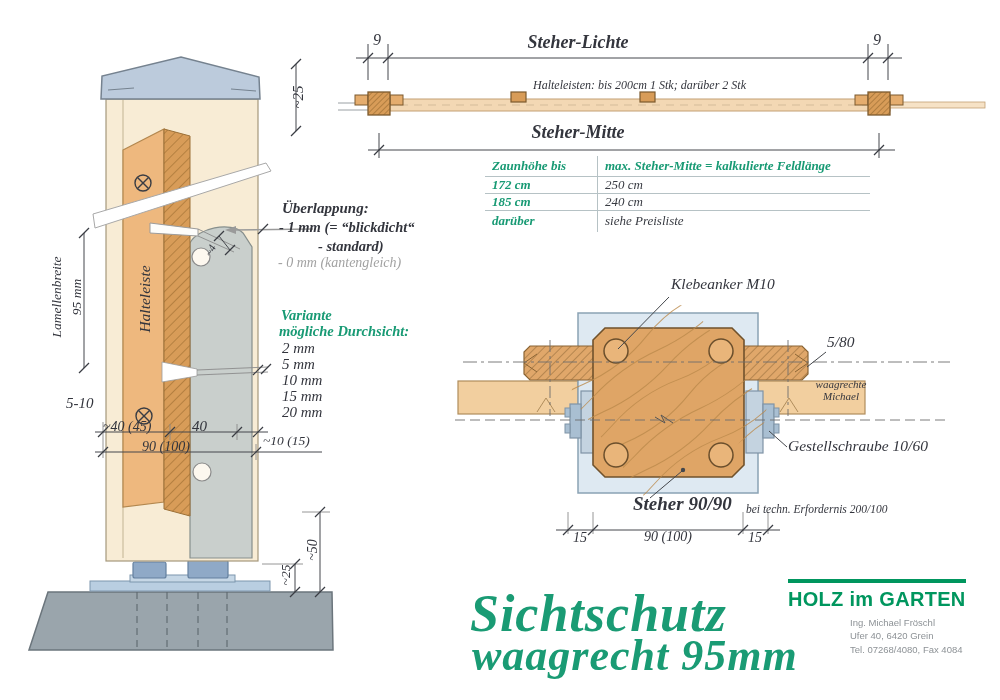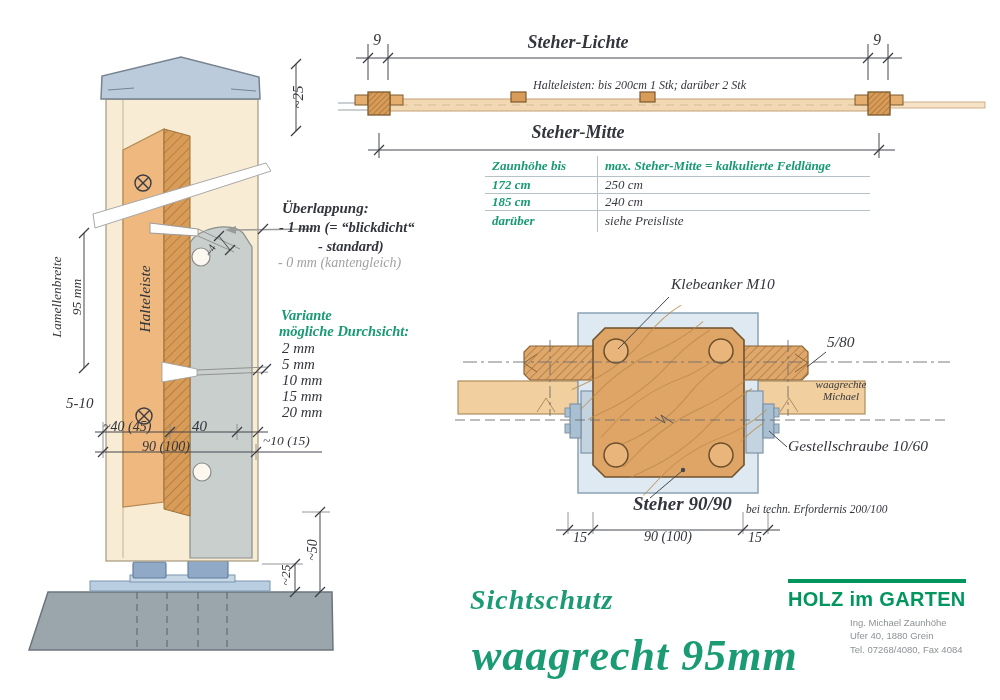--- a/index.html
+++ b/index.html
@@ -325,26 +325,26 @@
   <div>waagrechte</div>
   <div>Michael</div>
 </div>
 <div class="lbl" style="left:788px;top:438px;font-size:15.5px;">Gestellschraube 10/60</div>
 <div class="lbl b" style="left:633px;top:494px;font-size:19px;">Steher 90/90</div>
 <div class="lbl" style="left:746px;top:503px;font-size:11.5px;">bei techn. Erfordernis 200/100</div>
 <div class="lbl ctr" style="left:580px;top:531px;font-size:14px;">15</div>
 <div class="lbl ctr" style="left:668px;top:530px;font-size:14px;">90 (100)</div>
 <div class="lbl ctr" style="left:755px;top:531px;font-size:14px;">15</div>
 
-<div class="script" style="left:470px;top:584px;font-size:28px;">Sichtschutz</div>
+<div class="script" style="left:470px;top:584px;font-size:52px;">Sichtschutz</div>
 <div class="script" style="left:472px;top:630px;font-size:44px;">waagrecht 95mm</div>
 
 <div id="logo">
   <div class="bar"></div>
   <div class="tag">HOLZ im GARTEN</div>
   <div class="contact">
-    <div>Ing. Michael Zaunhöhe</div>
-    <div>Ufer 40, 1880 Grein</div>
+    <div>Ing. Michael Fröschl</div>
+    <div>Ufer 40, 6420 Grein</div>
     <div>Tel. 07268/4080, Fax 4084</div>
   </div>
 </div>
 
 </div>
 
 </body></html>

